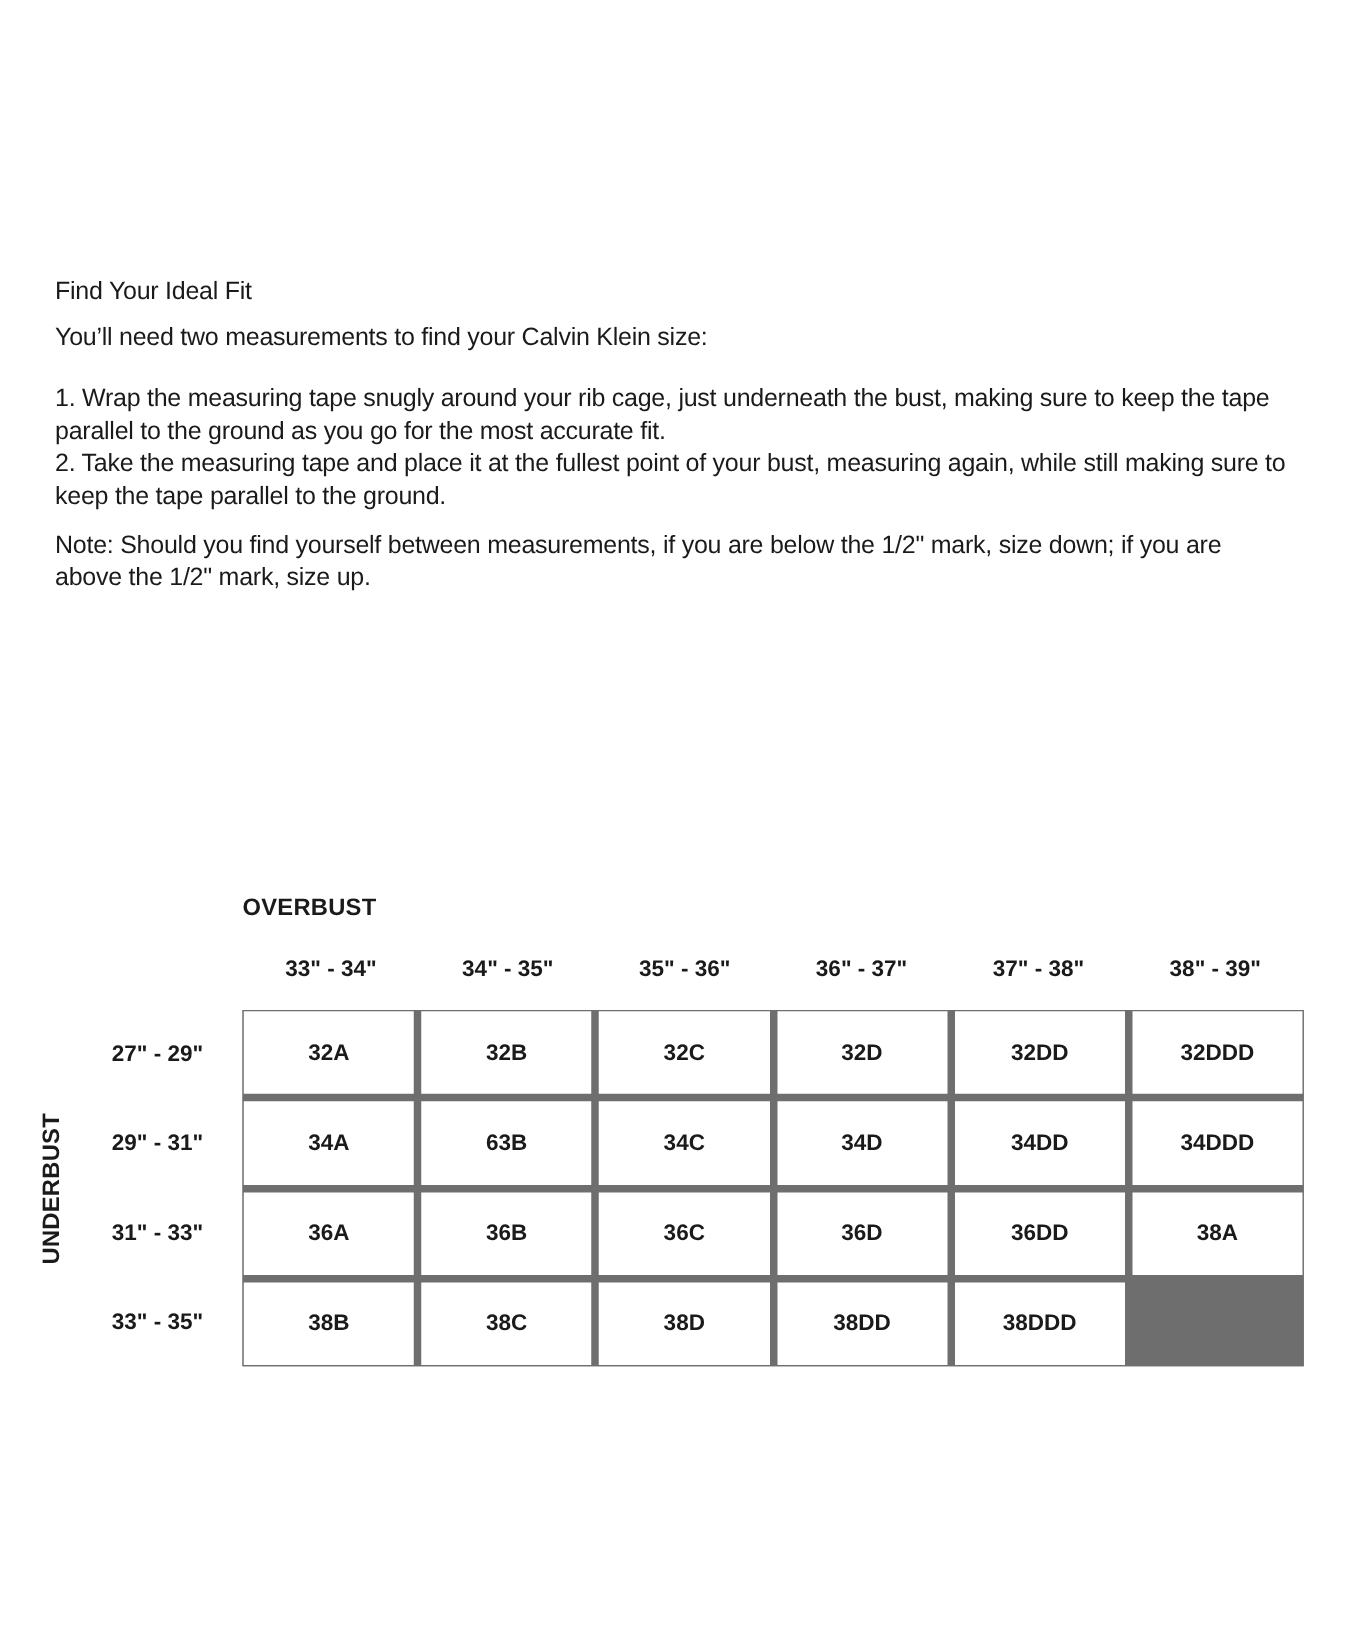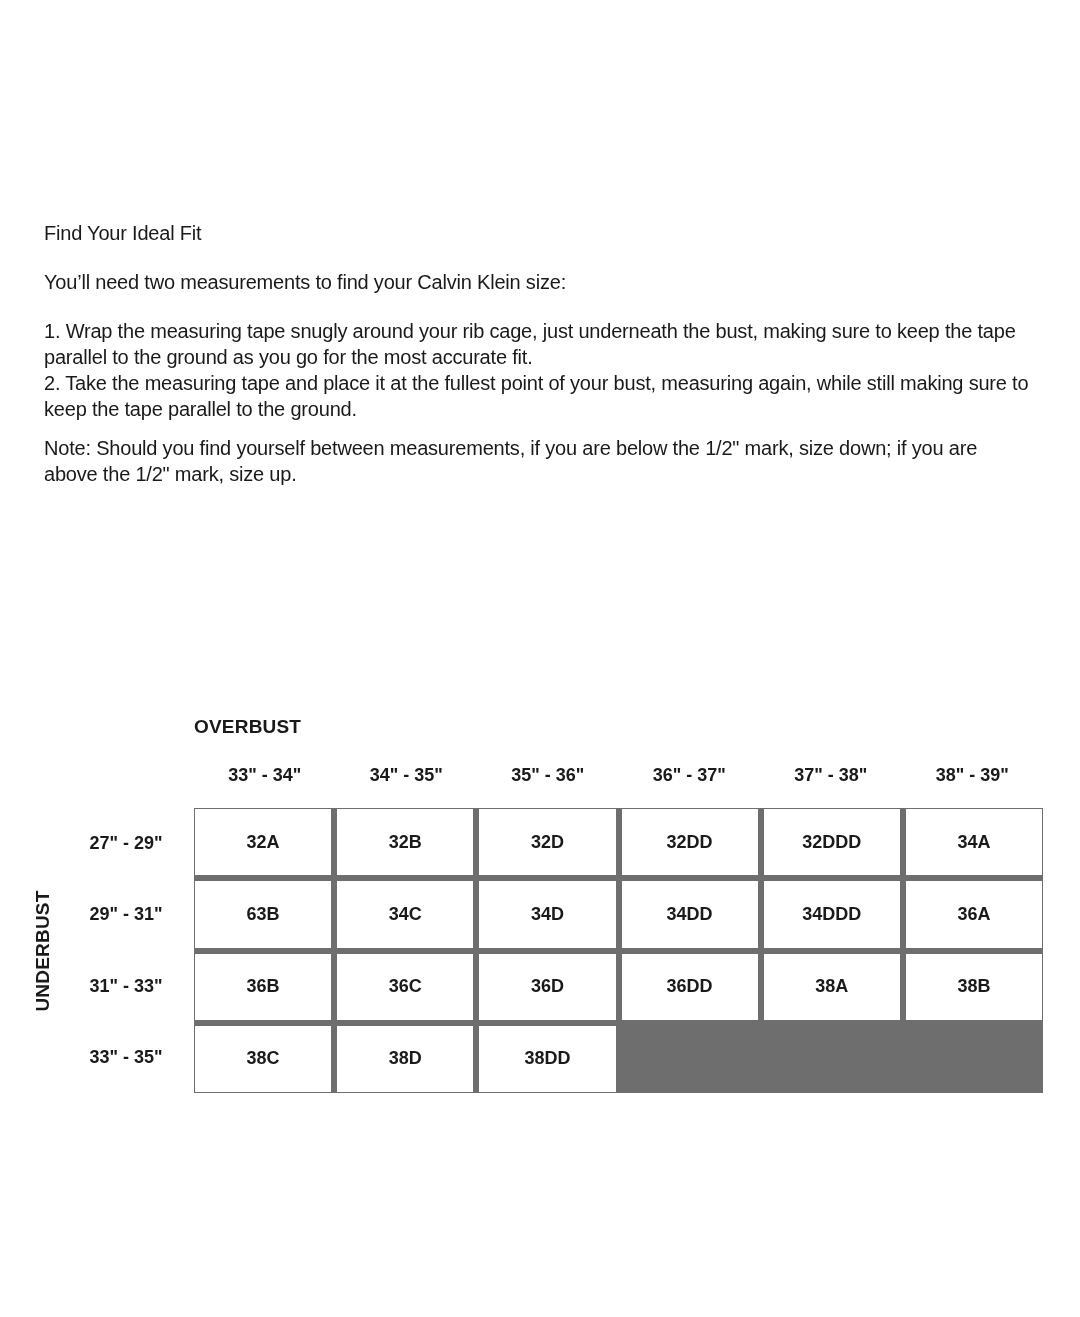--- a/index.html
+++ b/index.html
@@ -10,21 +10,21 @@
     color:#1a1a1a;
   }
   
   .intro {
     position:absolute; left:44px; top:220px; width:985px;
     font-size:20px; line-height:26px; letter-spacing:-0.2px;
   }
   .intro h1 {
     font-size:20px; line-height:26px; font-weight:normal;
   }
-  .intro .lead { margin-top:23px; }
+  .intro .lead { margin-top:11px; }
   .intro .steps { margin-top:23px; }
   .intro .note { margin-top:13px; }
   
   .chart { position:absolute; left:0; top:0; width:1080px; height:1317px; }
   .overbust-label {
     position:absolute; left:194px; top:716px; width:849px;
     text-align:left; font-weight:bold; font-size:19px; line-height:22px;
     letter-spacing:0.2px;
   }
   .col-headers {
@@ -93,36 +93,38 @@
     <div class="row-headers">
       <div class="row-label">27" - 29"</div>
       <div class="row-label">29" - 31"</div>
       <div class="row-label">31" - 33"</div>
       <div class="row-label">33" - 35"</div>
     </div>
 
     <div class="grid">
       <div class="cell">32A</div>
       <div class="cell">32B</div>
+      <div class="cell">32C</div>
       <div class="cell">32D</div>
       <div class="cell">32DD</div>
       <div class="cell">32DDD</div>
       <div class="cell">34A</div>
       <div class="cell">63B</div>
       <div class="cell">34C</div>
       <div class="cell">34D</div>
       <div class="cell">34DD</div>
       <div class="cell">34DDD</div>
       <div class="cell">36A</div>
       <div class="cell">36B</div>
       <div class="cell">36C</div>
       <div class="cell">36D</div>
       <div class="cell">36DD</div>
       <div class="cell">38A</div>
       <div class="cell">38B</div>
       <div class="cell">38C</div>
       <div class="cell">38D</div>
       <div class="cell">38DD</div>
+      <div class="cell">38DDD</div>
     </div>
 
   </section>
 
 </main>
 
 </body></html>

